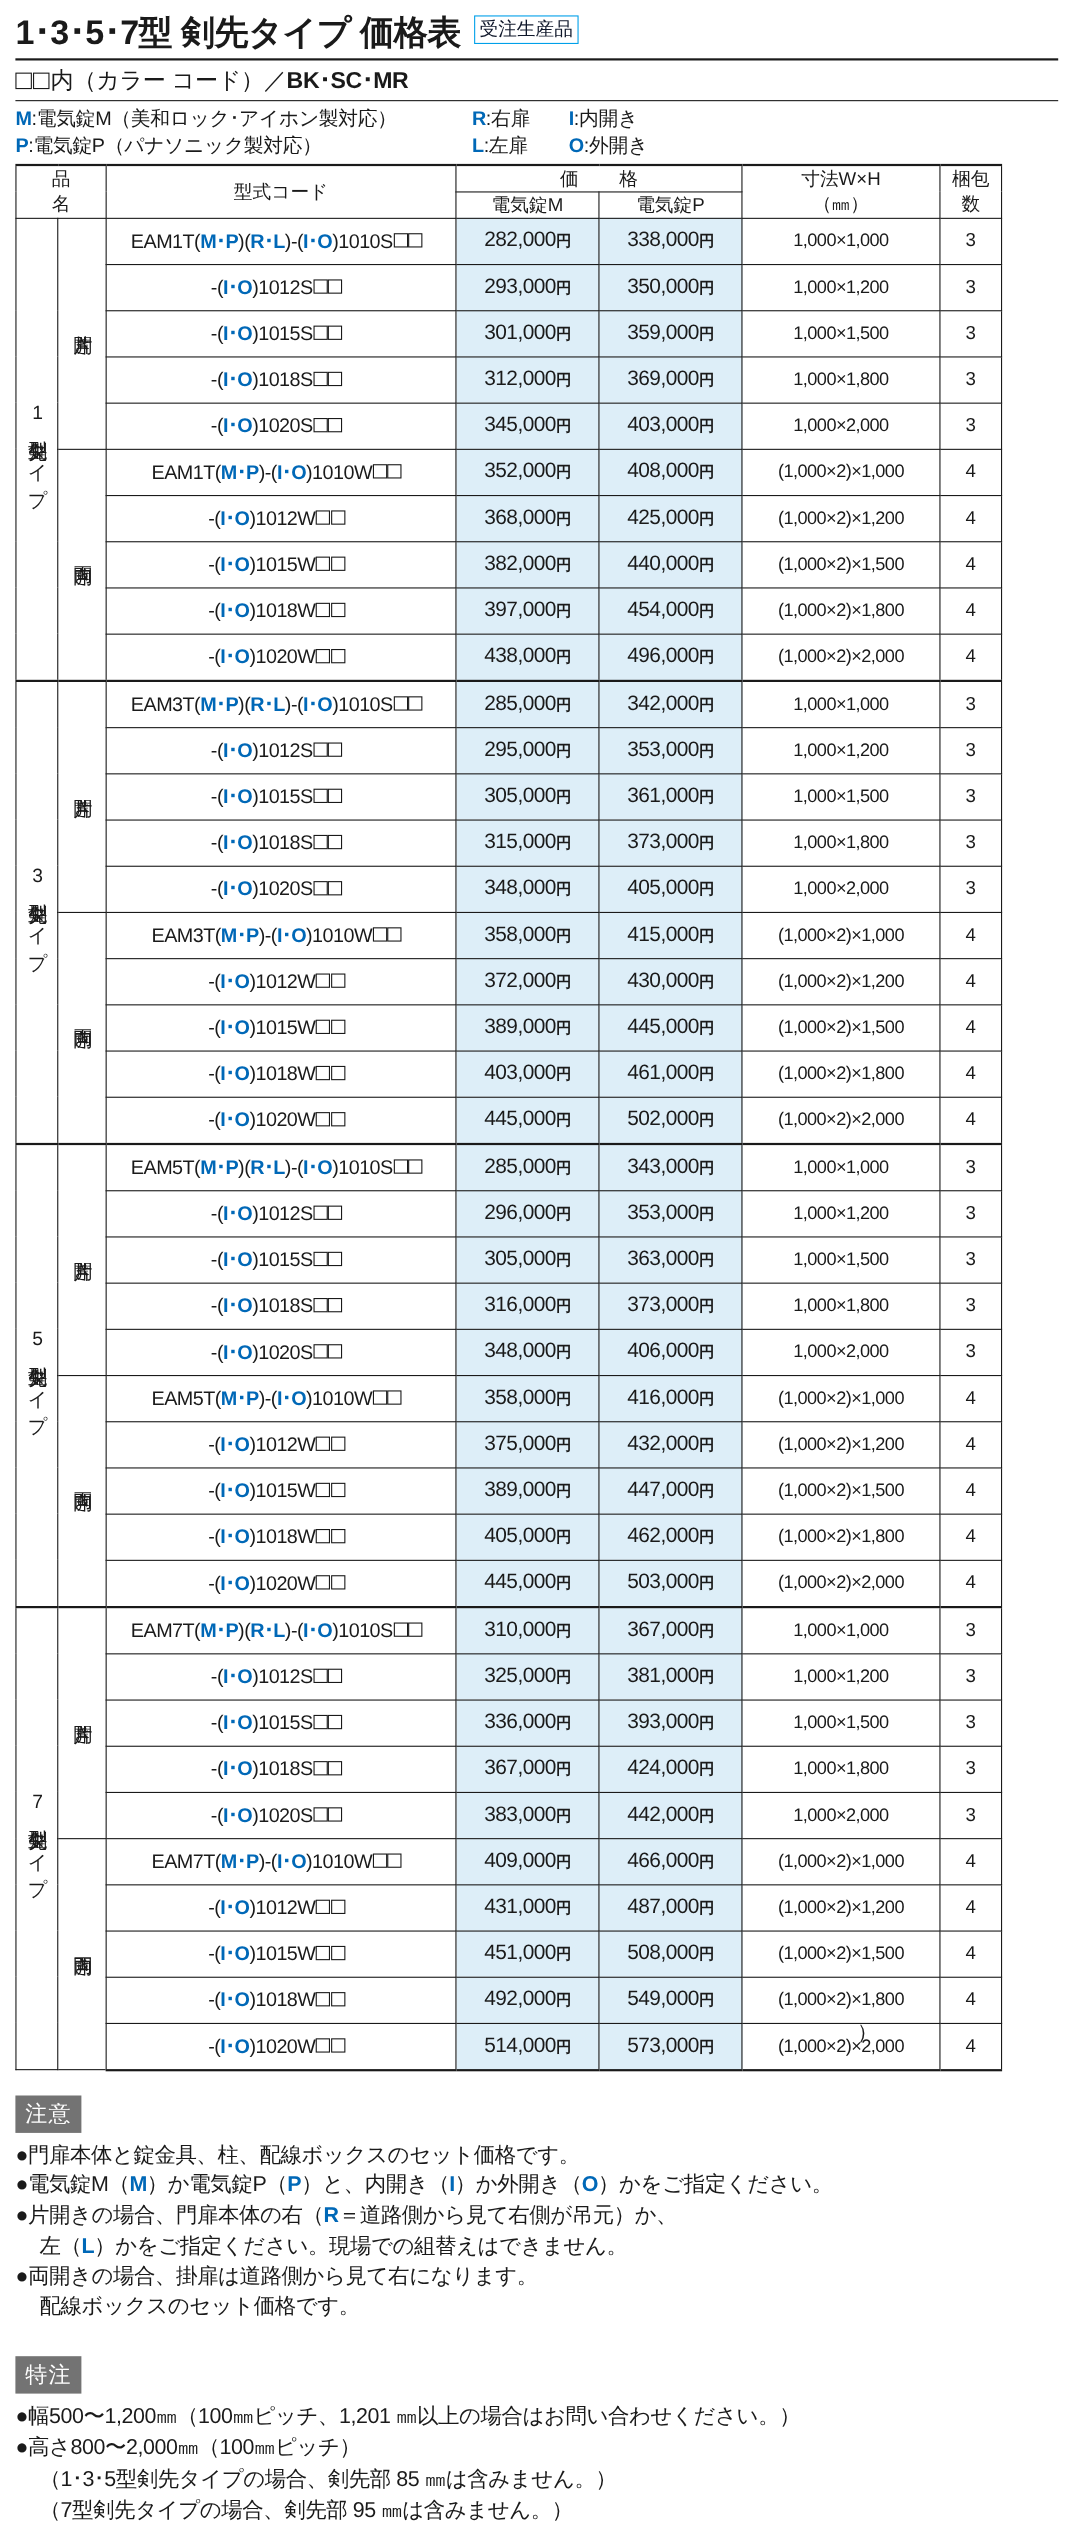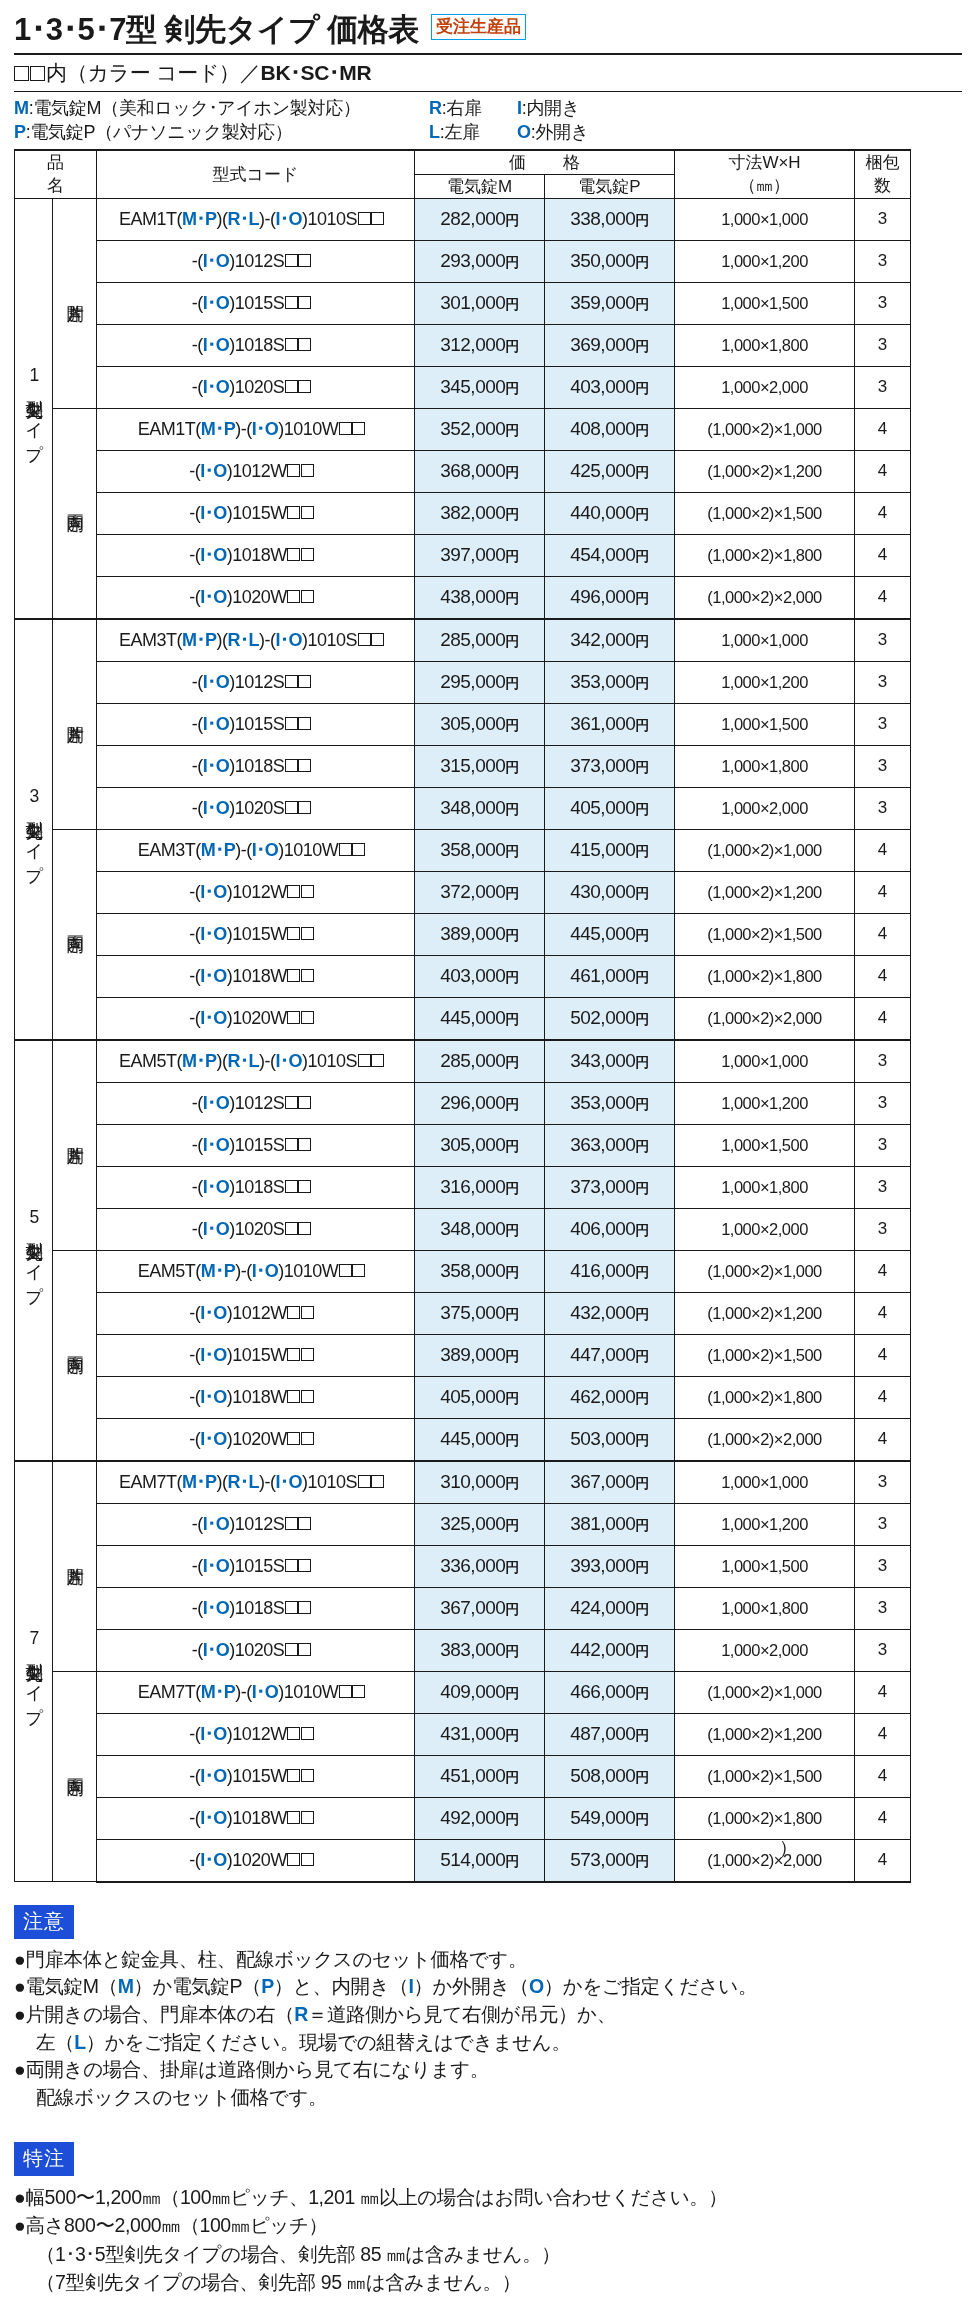--- a/index.html
+++ b/index.html
@@ -15,23 +15,23 @@
   
   .title-row{
     display:flex;align-items:flex-start;gap:12px;
     padding:14px 0 8px 14px;
   }
   .main-title{
     font-size:31px;font-weight:bold;letter-spacing:-0.5px;
     line-height:1;white-space:nowrap;
   }
   .badge{
-    color:#c2410c;border:1.5px solid #00a0e9;
+    color:#0f172a;border:1.5px solid #00a0e9;
     font-size:17px;line-height:1;padding:3px 4px 4px 4px;
-    margin-bottom:3px;white-space:nowrap;font-weight:bold;
+    margin-bottom:3px;white-space:nowrap;font-weight:normal;
   }
   .rule-thick{border-top:2.5px solid #1a1a1a;margin:0 8px 0 14px;}
   .rule-thin{border-top:1.5px solid #1a1a1a;margin:0 8px 0 14px;}
 
   .colorcode-row{
     padding:4px 0 4px 14px;font-size:21px;white-space:nowrap;letter-spacing:-0.3px;
   }
   .colorcode-row .bold{font-weight:bold;}
   .sq{display:inline-block;width:13px;height:13px;border:1.4px solid #1a1a1a;margin-right:1px;vertical-align:-1px;}
 
@@ -96,21 +96,21 @@
   }
   .vert-tall{font-size:17.5px;}
   td.rot{padding:2px 0 !important;}
   .rotwrap{display:flex;align-items:center;justify-content:center;height:100%;}
 
   .sqsm{display:inline-block;width:11px;height:11px;border:1.3px solid #1a1a1a;vertical-align:0px;margin-left:0.5px;}
 
   
   .notes{margin:22px 0 0 14px;}
   .note-head{
-    display:inline-block;background:#1d4ed8;color:#fff;
+    display:inline-block;background:#737373;color:#fff;
     font-size:20px;padding:3px 9px 4px 9px;letter-spacing:1px;
   }
   .note-body{margin-top:7px;font-size:19.5px;line-height:1.42;letter-spacing:-0.4px;}
   .note-item{white-space:nowrap;}
   .note-sub{padding-left:22px;white-space:nowrap;}
   .stray{position:absolute;right:172px;top:1835px;font-size:19px;color:#1a1a1a;}
 
   .spec{margin:30px 0 0 14px;}
   .spec-body{margin-top:7px;font-size:19.5px;line-height:1.46;letter-spacing:-0.4px;}
 </style>

